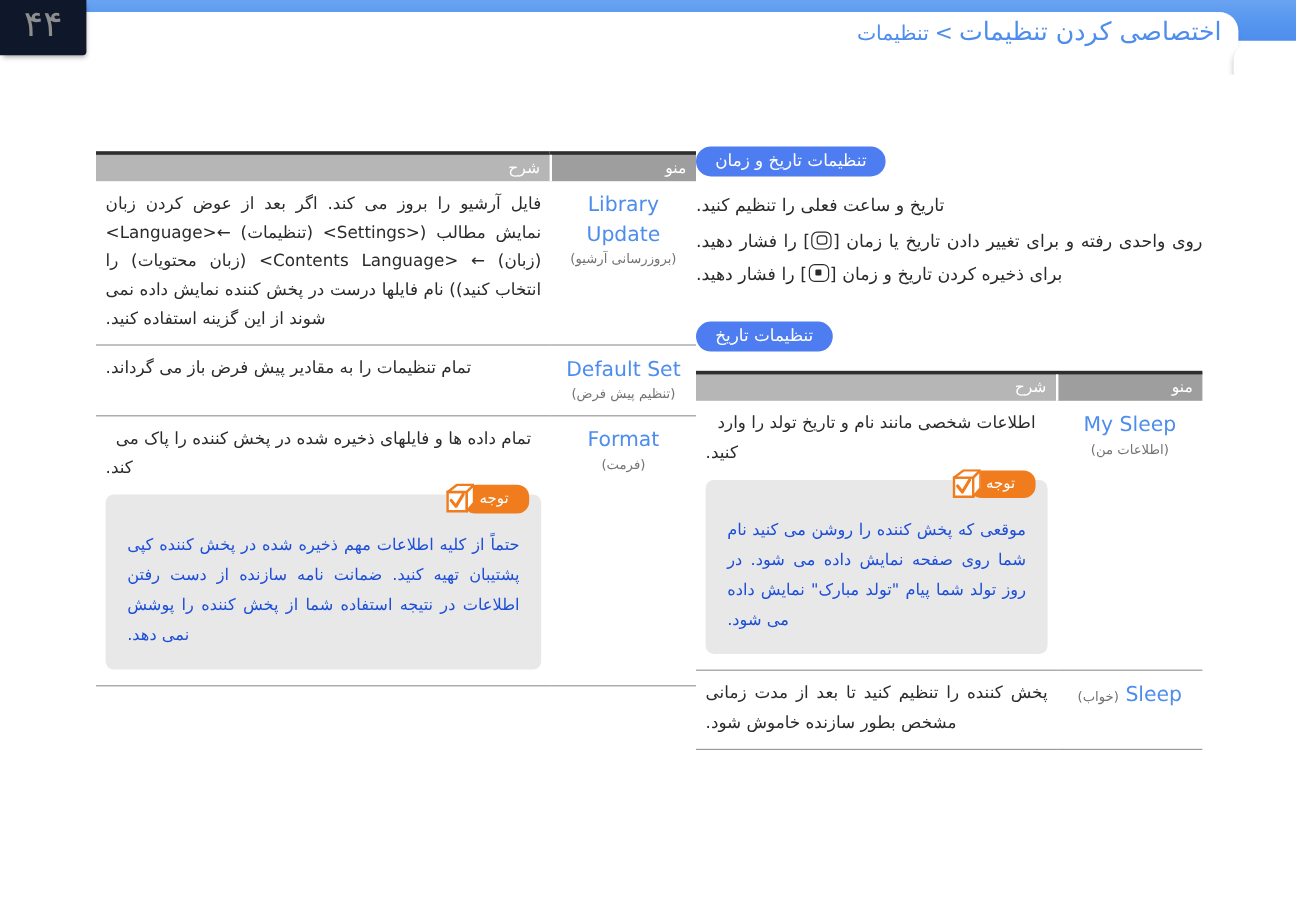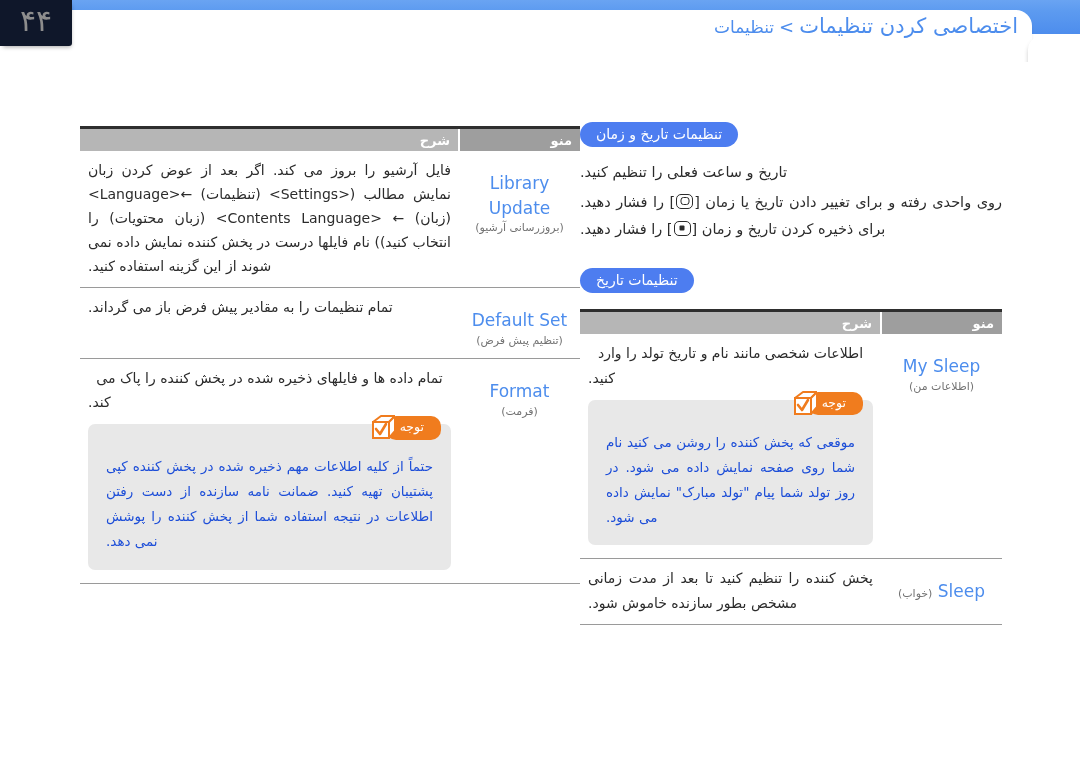--- a/index.html
+++ b/index.html
@@ -174,21 +174,21 @@
   
   .tbl {
     width: 100%;
     border-collapse: collapse;
     margin-top: 16px;
     direction: rtl;
   }
   .tbl thead th {
     background: #b6b6b6;
     color: #ffffff;
-    font-weight: bold;
+    font-weight: normal;
     font-size: 13px;
     height: 22px;
     padding: 0 8px;
     border-top: 3px solid #2e2e2e;
     text-align: right;
     vertical-align: middle;
   }
   .tbl thead th.th-menu {
     background: #9e9e9e;
     width: 104px;
@@ -201,21 +201,21 @@
     vertical-align: top;
     font-size: 14px;
     line-height: 1.72;
     color: #2b2b2b;
   }
   .tbl tbody td.td-menu {
     width: 104px;
     text-align: center;
     color: #4d8ded;
     line-height: 1.45;
-    padding-top: 20px;
+    padding-top: 8px;
     margin-top: 9px;
   }
   .td-menu .menu-en {
     display: block;
     font-size: 17px;
     color: #4d8ded;
   }
   .td-menu .menu-fa {
     display: block;
     font-size: 11px;

